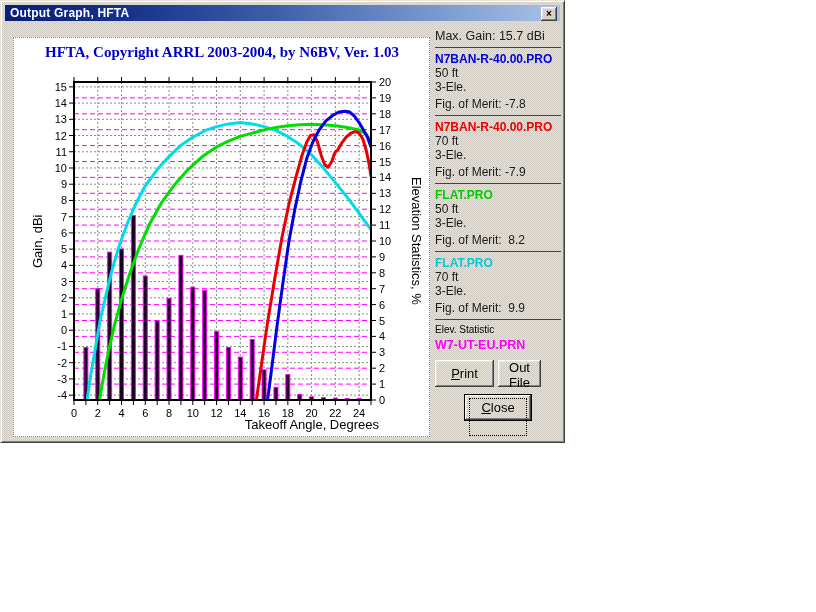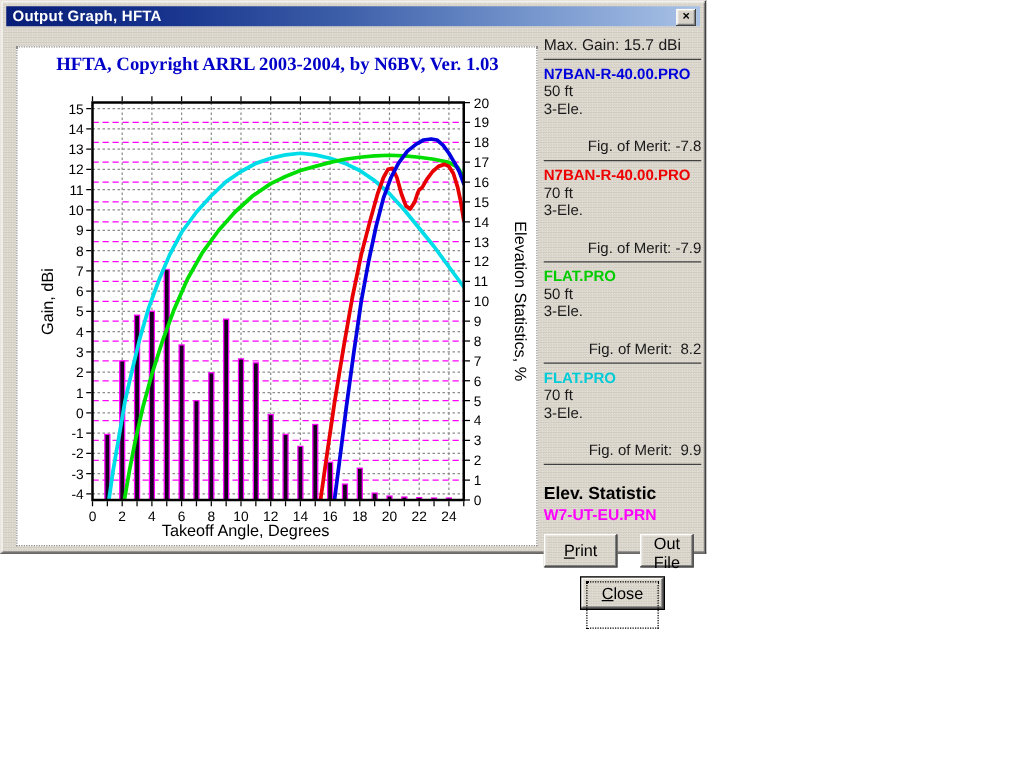--- a/index.html
+++ b/index.html
@@ -43,36 +43,36 @@
   .ylabel-left{
     position:absolute;left:16px;top:44px;height:318px;width:17px;
     writing-mode:vertical-rl;transform:rotate(180deg);
     text-align:center;font-size:13px;color:#000;
   }
   .ylabel-right{
     position:absolute;left:392px;top:44px;height:318px;width:18px;
     writing-mode:vertical-rl;text-align:center;font-size:13px;color:#000;
   }
   .xlabel{
-    position:absolute;left:0;top:379px;width:365px;text-align:center;font-size:13px;color:#000;
+    position:absolute;left:0;top:379px;width:365px;text-align:right;font-size:13px;color:#000;
   }
 
   .info-panel{
     position:absolute;left:434px;top:26px;width:126px;height:410px;
   }
   .freq{font-size:14px;font-weight:bold;color:#000;margin-top:3px;}
   .maxgain{font-size:12.5px;color:#1a1a1a;margin-top:2px;}
   .sep{border:none;border-top:1px solid #404040;margin:4px 0 4px 0;}
   .entry-file{font-size:12px;font-weight:bold;line-height:14px;}
   .entry-line{font-size:12px;color:#1a1a1a;line-height:14px;}
-  .entry-merit{font-size:12px;color:#1a1a1a;line-height:14px;margin-top:16px;text-align:right;}
-  .elev-title{font-size:14px;font-weight:bold;color:#000;margin-top:14px;}
+  .entry-merit{font-size:12px;color:#1a1a1a;line-height:14px;margin-top:3px;}
+  .elev-title{font-size:10px;font-weight:normal;color:#000;margin-top:4px;}
   .elev-file{font-size:12.5px;font-weight:bold;margin-top:3px;}
 
-  .btn-row{margin-top:8px;display:flex;gap:18px;}
+  .btn-row{margin-top:8px;display:flex;gap:4px;}
   .btn{
     height:27px;background:#d6d2ca;
     background-image:conic-gradient(#e5e1d5 25%, #d0ccc4 0 50%, #e5e1d5 0 75%, #d0ccc4 0);
     background-size:2px 2px;
     border:none;padding:0;font-family:"Liberation Sans",sans-serif;font-size:13px;color:#000;
     box-shadow:inset -1px -1px 0 #404040, inset 1px 1px 0 #ffffff, inset -2px -2px 0 #808080, inset 2px 2px 0 #e8e4dc;
     cursor:default;
   }
   .btn-print{width:59px;}
   .btn-outfile{width:43px;}

